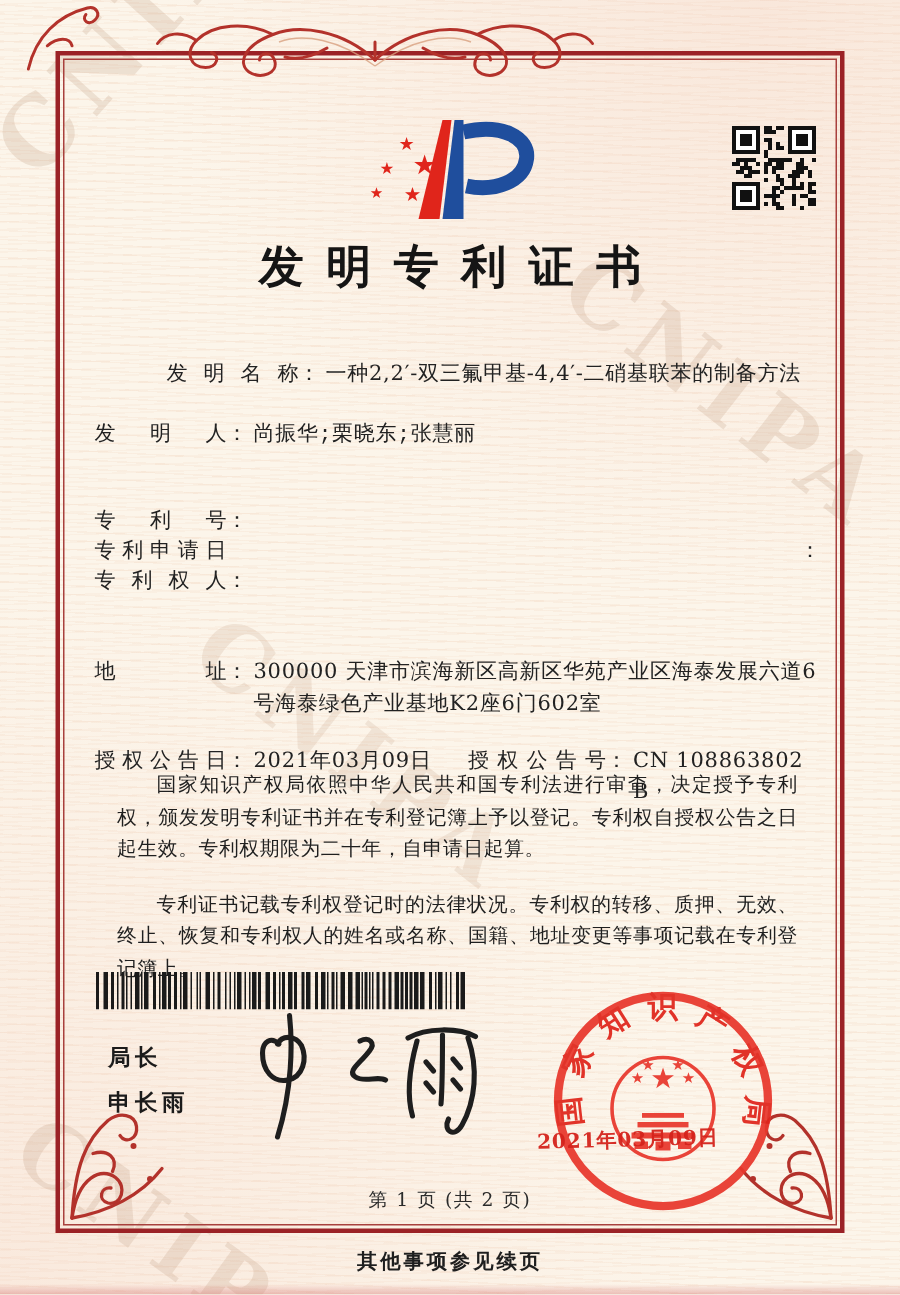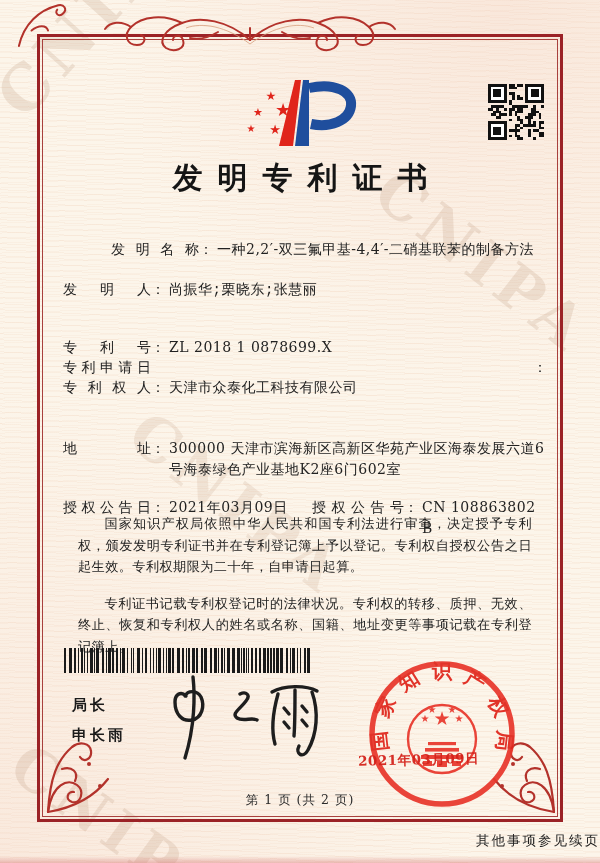--- a/index.html
+++ b/index.html
@@ -64,22 +64,22 @@
   .d1{top:696px;} .d2{top:726px;}
   .sig{position:absolute;left:152px;top:668px;}
   
   .seal{position:absolute;left:366px;top:658px;}
   .sealdate{position:absolute;left:358px;top:751px;width:140px;
             font-size:13.5px;font-weight:700;color:rgba(212,35,27,0.95);
             letter-spacing:0.5px;transform:rotate(-1.5deg);}
   
   .pageinfo{position:absolute;left:0;right:0;top:792px;text-align:center;
             font-size:12.5px;color:#2b2b2b;letter-spacing:1px;}
-  .contnote{position:absolute;left:0;right:0;top:832px;text-align:right;
-            font-size:13.5px;font-weight:400;color:#1e1e1e;letter-spacing:2px;}
+  .contnote{position:absolute;left:0;right:0;top:832px;text-align:center;
+            font-size:13.5px;font-weight:700;color:#1e1e1e;letter-spacing:2px;}
 </style>
 </head>
 <body>
 
 <div class="page">
 
   <div class="wm wm1">CNIPA</div>
   <div class="wm wm2">CNIPA</div>
   <div class="wm wm3">CNIPA</div>
   <div class="wm wm4">CNIPA</div>
@@ -271,30 +271,28 @@
     <span class="val">一种2,2′-双三氟甲基-4,4′-二硝基联苯的制备方法</span>
   </div>
   <div class="row r-inv">
     <span class="lbl">发明人</span>
       <span class="colon">：</span>
     <span class="val">尚振华;栗晓东;张慧丽</span>
   </div>
   <div class="row r-pno">
     <span class="lbl">专利号</span>
       <span class="colon">：</span>
-    <span class="val">ZL 2018 1 0878699.X</span>
   </div>
   <div class="row r-fdate">
     <span class="lbl lbl5">专利申请日</span>
       <span class="colon">：</span>
   </div>
   <div class="row r-pat">
     <span class="lbl">专利权人</span>
       <span class="colon">：</span>
-    <span class="val">天津市众泰化工科技有限公司</span>
   </div>
   <div class="row r-addr">
     <span class="lbl">地址</span>
       <span class="colon">：</span>
     <span class="val val-wrap">300000 天津市滨海新区高新区华苑产业区海泰发展六道6号海泰绿色产业基地K2座6门602室</span>
   </div>
   <div class="row r-grant">
     <span class="lbl lbl5">授权公告日</span>
       <span class="colon">：</span>
     <span class="val">2021年03月09日</span>

